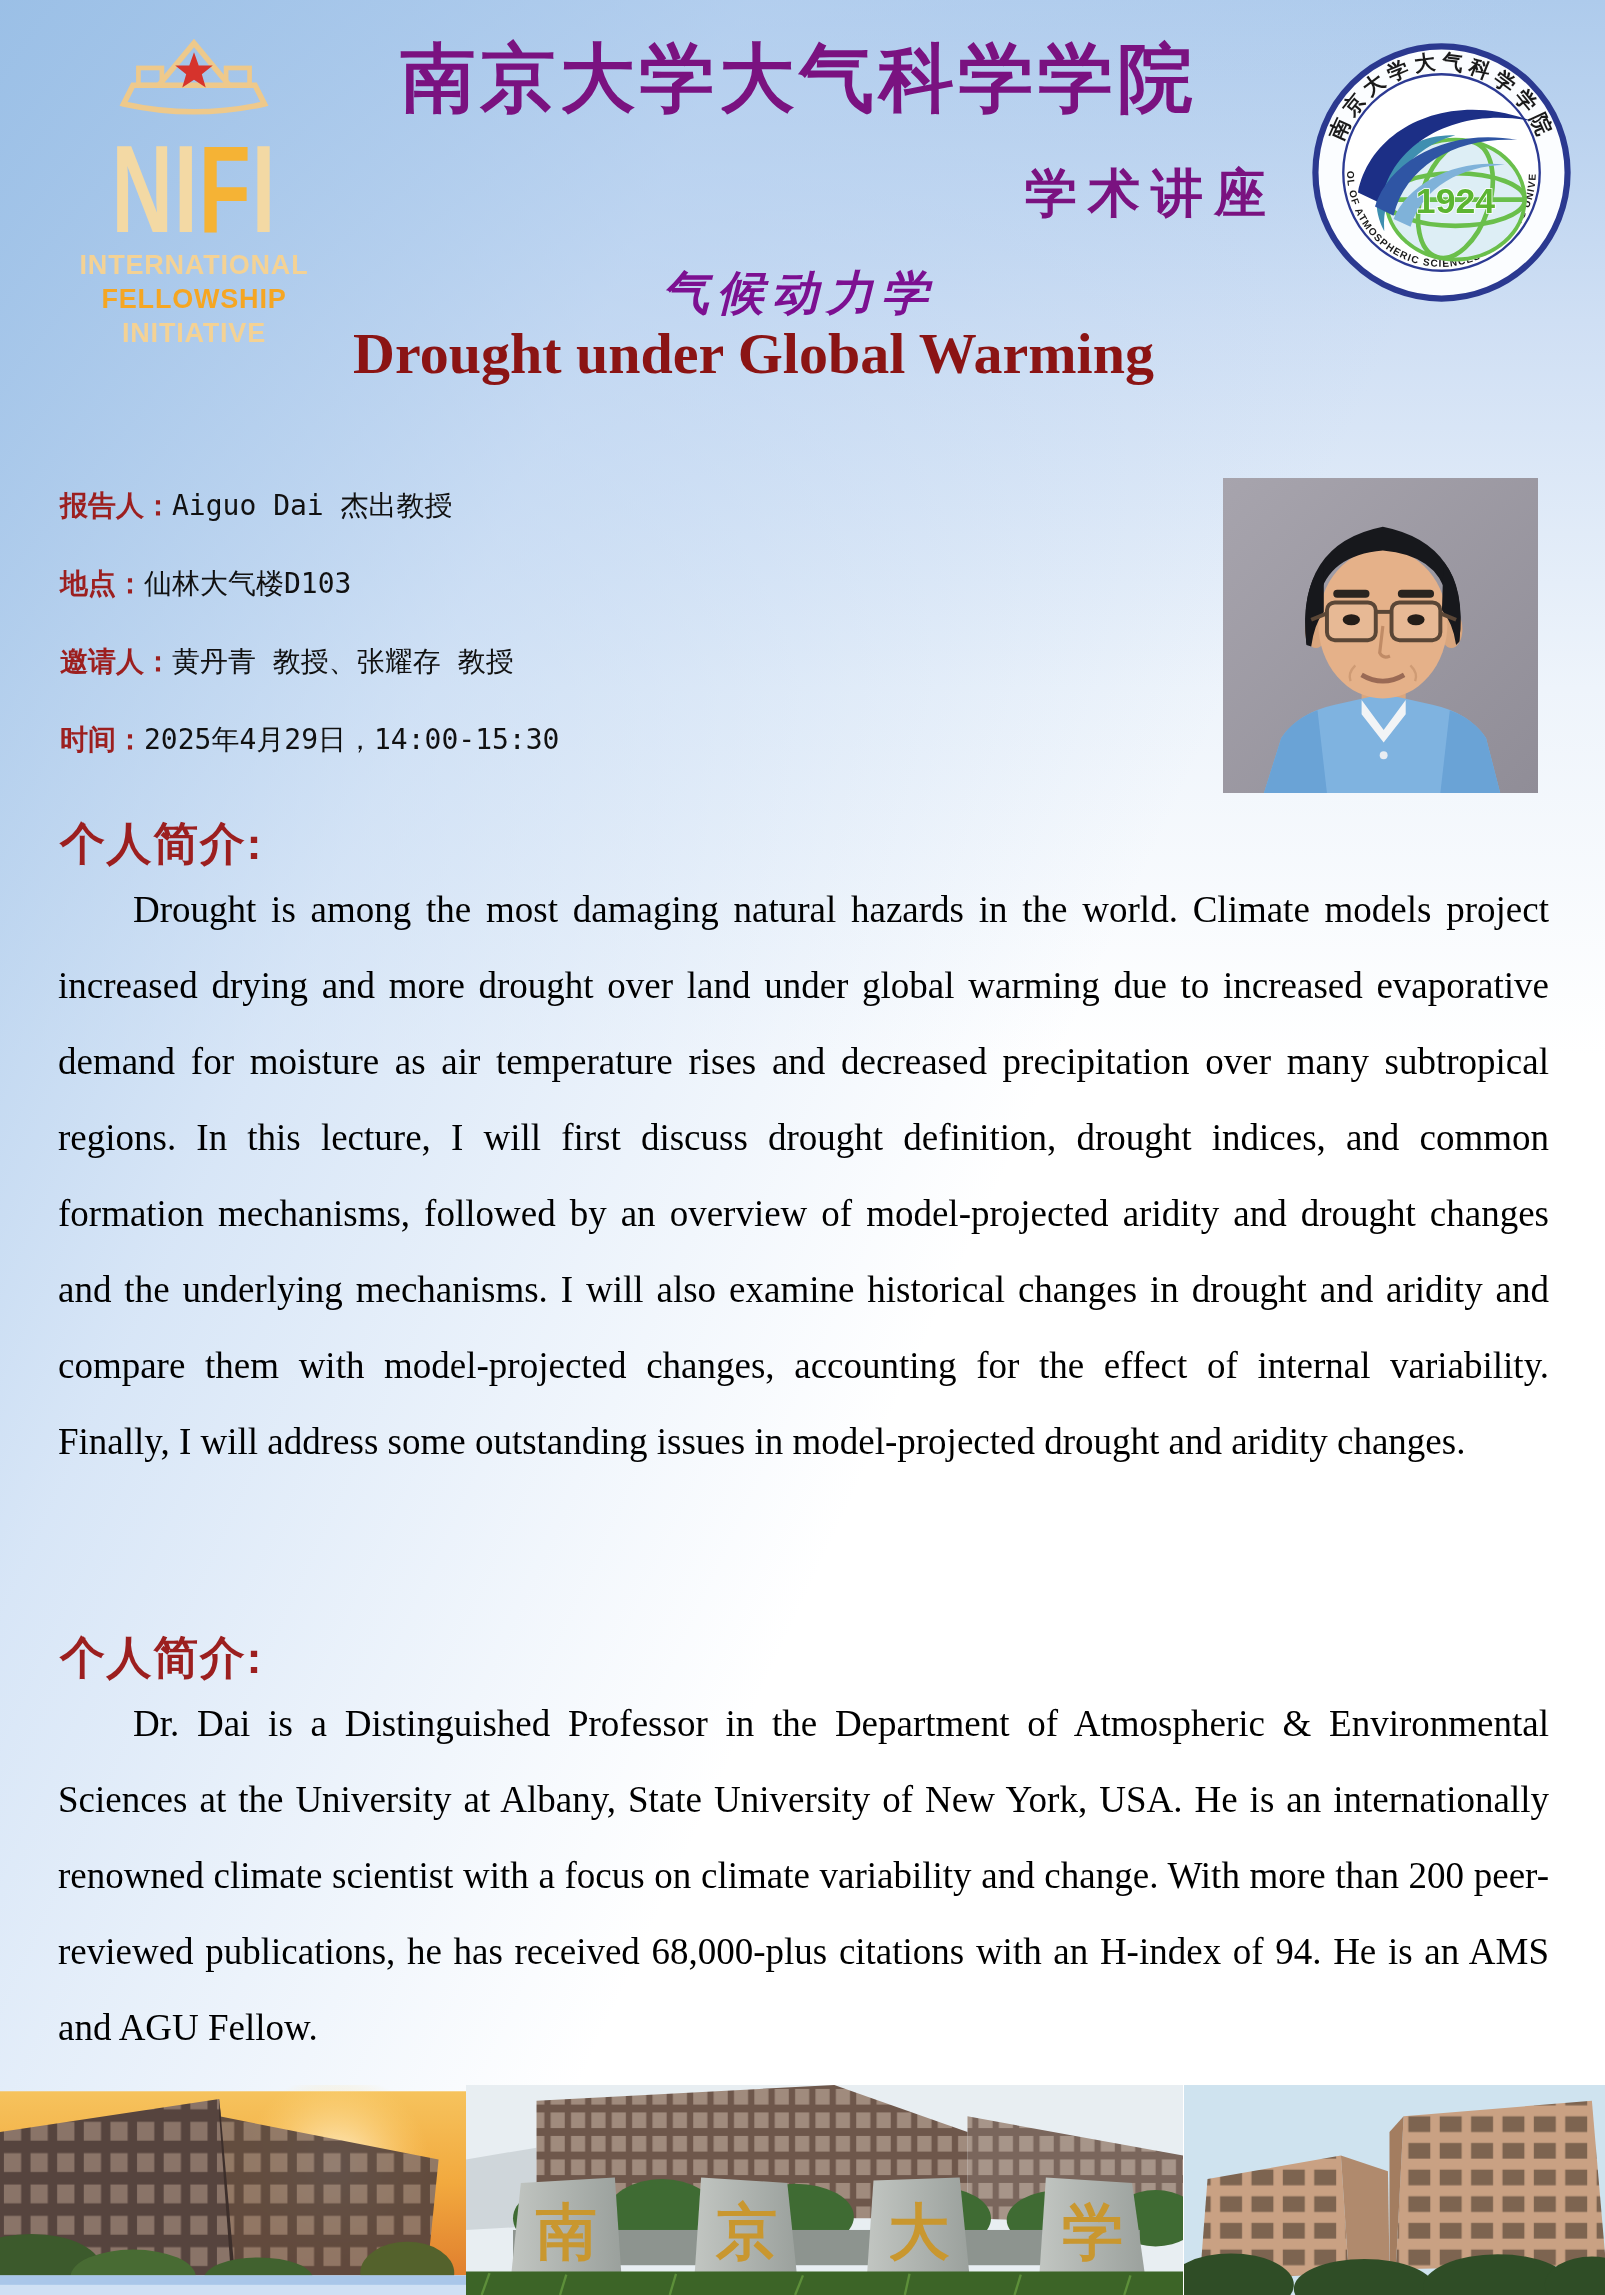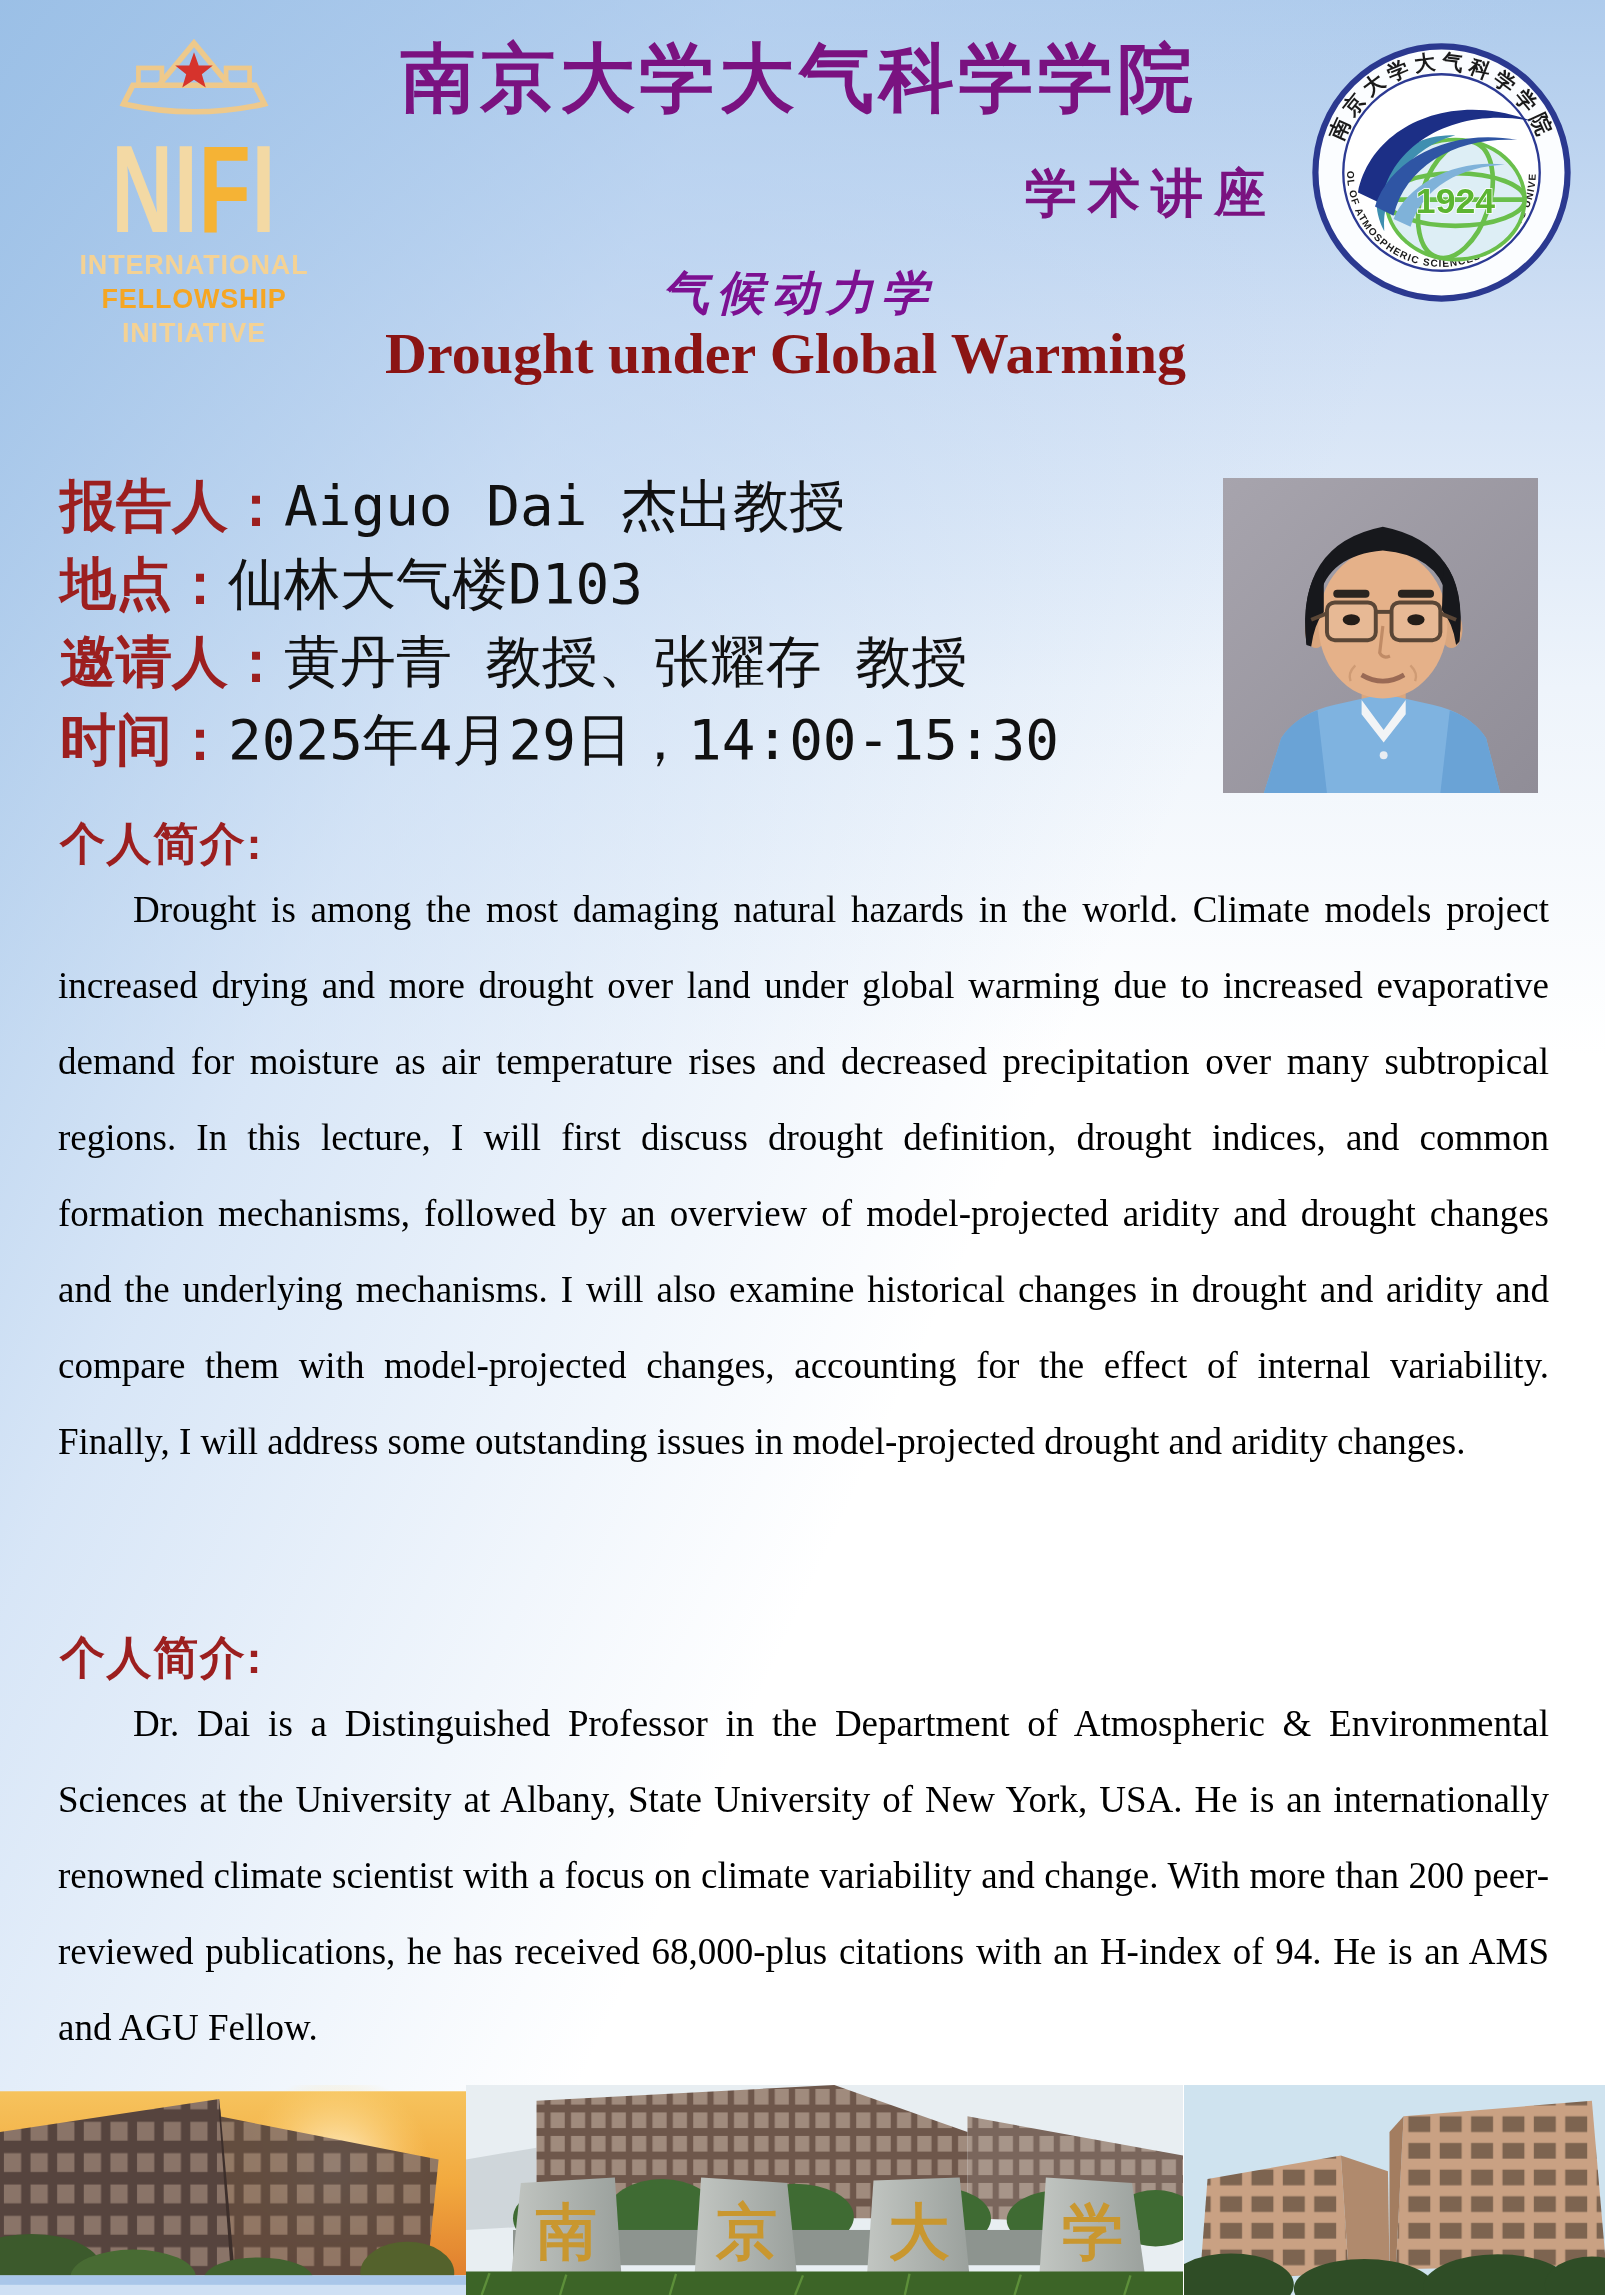--- a/index.html
+++ b/index.html
@@ -17,26 +17,26 @@
   .nifi .letters span{display:inline-block;}
   .nifi-pale{color:#f3d9a4;} .nifi-orange{color:#f5b335;}
   .nifi .line{font-weight:bold; font-size:27px; line-height:34px; color:#f4d294; letter-spacing:0.8px;}
   .nifi .line.strong{color:#f5a623;}
   
   .titles{position:absolute; left:321px; top:31px; width:956px; text-align:center;}
   .title-cn1{font-size:75px; font-weight:bold; color:#7a1280; letter-spacing:4.7px; line-height:94px;}
   .title-cn2{font-size:52px; font-weight:bold; color:#7a1280; letter-spacing:11px; line-height:86px; margin-top:25px;text-align:right;}
   .series{font-size:47px; font-weight:bold; font-style:italic; color:#7c1091; letter-spacing:7.8px; margin-top:26px;}
   .title-en{position:absolute; left:0; top:320px; width:1507px; text-align:center;
-    font-family:"Liberation Serif",serif; font-weight:bold; font-size:58px; color:#8b1414;padding-left:32px;}
+    font-family:"Liberation Serif",serif; font-weight:bold; font-size:58px; color:#8b1414;}
   
   .school-logo{position:absolute; right:33px; top:41px; width:263px; height:263px;}
   
   .info{position:absolute; left:60px; top:467px; width:1145px;}
-  .info-row{font-size:56px; line-height:78px; white-space:nowrap;}
+  .info-row{font-size:28px; line-height:78px; white-space:nowrap;}
   .info-label{color:#9c1f1f; font-weight:900;}
   .info-value{color:#111; font-family:"DejaVu Sans Mono","Liberation Mono",monospace; font-weight:500;}
   
   .portrait{position:absolute; left:1223px; top:478px; width:315px; height:315px;}
   
   .section-head{position:absolute; left:60px; font-size:45px; font-weight:900; color:#9c1f1f; letter-spacing:1.6px;}
   .head-abstract{top:814px;}
   .head-bio{top:1628px;}
   .para{position:absolute; left:58px; width:1491px; font-family:"Liberation Serif",serif;
     font-size:37px; line-height:76px; color:#000; text-align:justify; text-indent:75px;}

